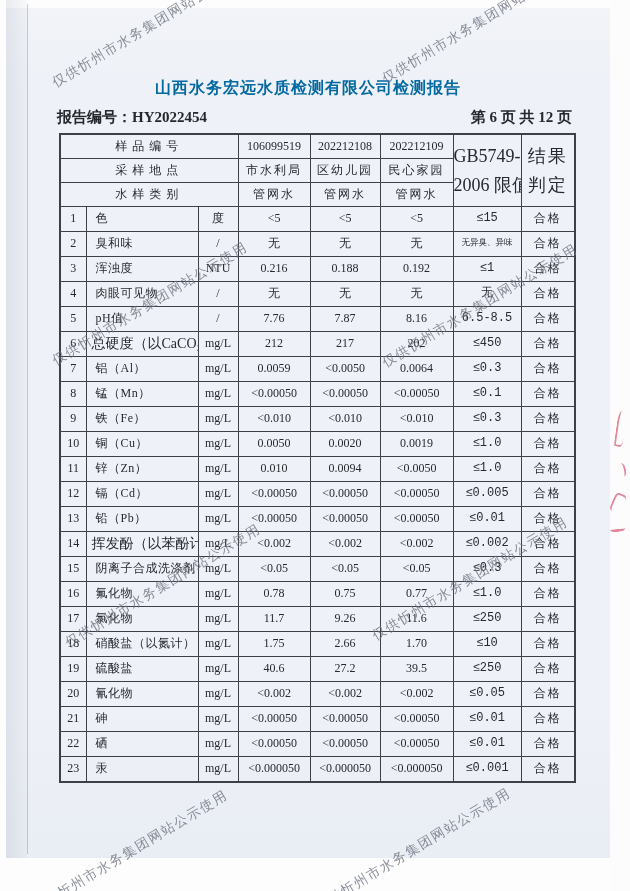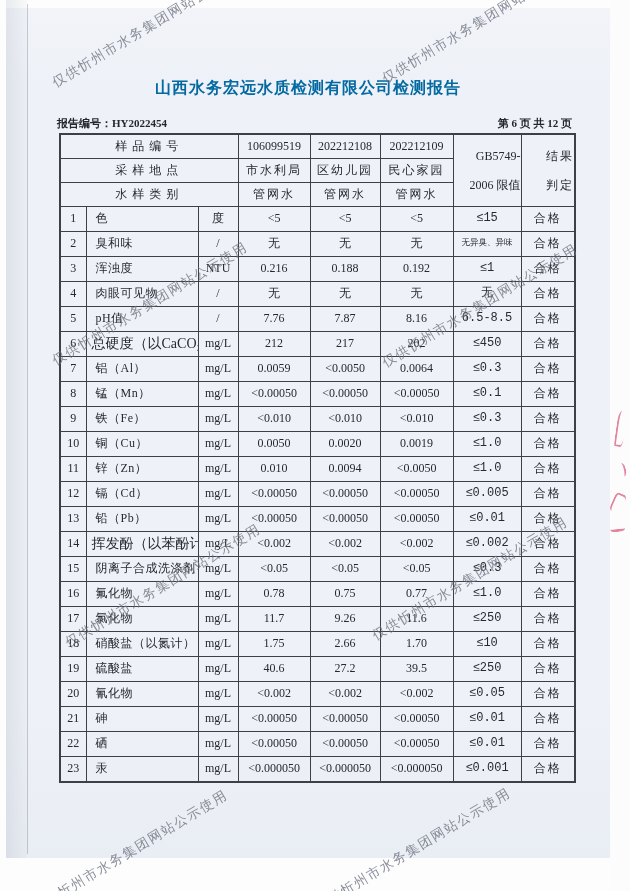--- a/index.html
+++ b/index.html
@@ -28,39 +28,39 @@
   .right-band{position:absolute;left:610px;top:0;width:20px;height:891px;background:#fcfcfd;}
 
   .doc-title{
     position:absolute;left:6px;top:78px;width:604px;text-align:center;
     font-family:"DejaVu Sans","Liberation Sans",sans-serif;
     font-size:16px;font-weight:bold;letter-spacing:1px;color:#0369a1;
   }
   .meta-row{
     position:absolute;left:57px;top:108px;width:515px;
     display:flex;justify-content:space-between;align-items:baseline;
-    font-size:11px;font-weight:600;color:#24272c;margin-top:8px;
+    font-size:15px;font-weight:600;color:#24272c;
   }
   table.report{
     position:absolute;left:59px;top:133px;width:515px;
     border-collapse:collapse;table-layout:fixed;
     color:var(--ink);
   }
   table.report td{
     border:1px solid var(--line);
     text-align:center;vertical-align:middle;
     font-size:12px;padding:0;line-height:1.1;
     overflow:hidden;white-space:nowrap;
   }
   table.report{border:2px solid var(--line);}
   tr.hrow td{height:23px;}
   tr.drow td{height:24px;}
   .lbl{letter-spacing:5px;}
   .loc{letter-spacing:2px;margin-top:32px;}
-  .two-line{line-height:29px;font-size:12px;text-align:right;}
+  .two-line{line-height:29px;font-size:18px;}
   .name-cell{text-align:left !important;padding-left:9px !important;letter-spacing:.5px;}
   .name-cell.sm{font-size:14px;letter-spacing:0;padding-left:5px !important;}
   .unit-cell{font-size:11px;}
   .limit-cell{font-size:11.5px;font-family:Liberation Mono, monospace;}
   .limit-cell.small{font-size:8.5px;letter-spacing:0;text-align:center;}
   .result-cell{letter-spacing:2px;}
   .id-cell{font-size:12.5px;}
 
   .wm{
     position:absolute;z-index:5;white-space:nowrap;pointer-events:none;

